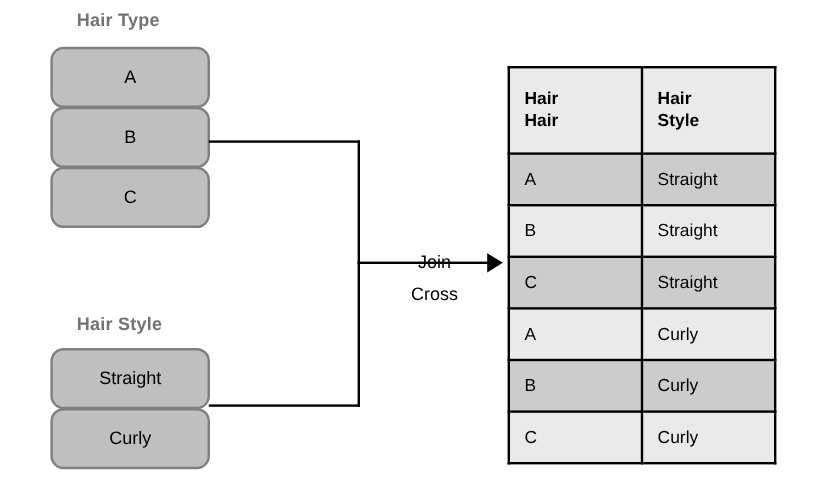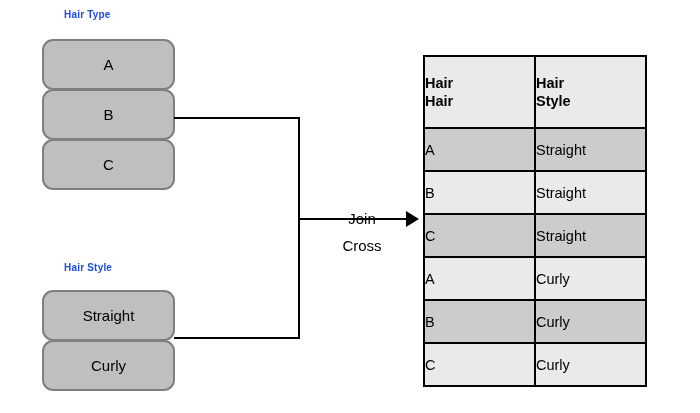--- a/index.html
+++ b/index.html
@@ -18,22 +18,22 @@
     position: relative;
     width: 700px;
     height: 413px;
     background: #ffffff;
   }
 
   
   .group-title {
     position: absolute;
     font-weight: bold;
-    font-size: 10px;
-    color: #1d4ed8;
+    font-size: 15px;
+    color: #737373;
     letter-spacing: 0.2px;
     white-space: nowrap;
   }
   #title-hair-type  { left: 64px;  top: 9px;  }
   #title-hair-style { left: 64px;  top: 262px; }
 
   
   .box-stack {
     position: absolute;
     left: 42px;
@@ -102,21 +102,21 @@
     left: 423px;
     top: 55px;
     width: 222px;
     border-collapse: collapse;
     border: 2px solid #000000;
     table-layout: fixed;
   }
   #result-table th,
   #result-table td {
     border: 2px solid #000000;
-    padding: 0 0 0 0;
+    padding: 0 0 0 12px;
     font-size: 14.5px;
     color: #000000;
     text-align: left;
     vertical-align: middle;
     box-sizing: border-box;
   }
   #result-table th {
     height: 72px;
     font-weight: bold;
     background: #eaeaea;

